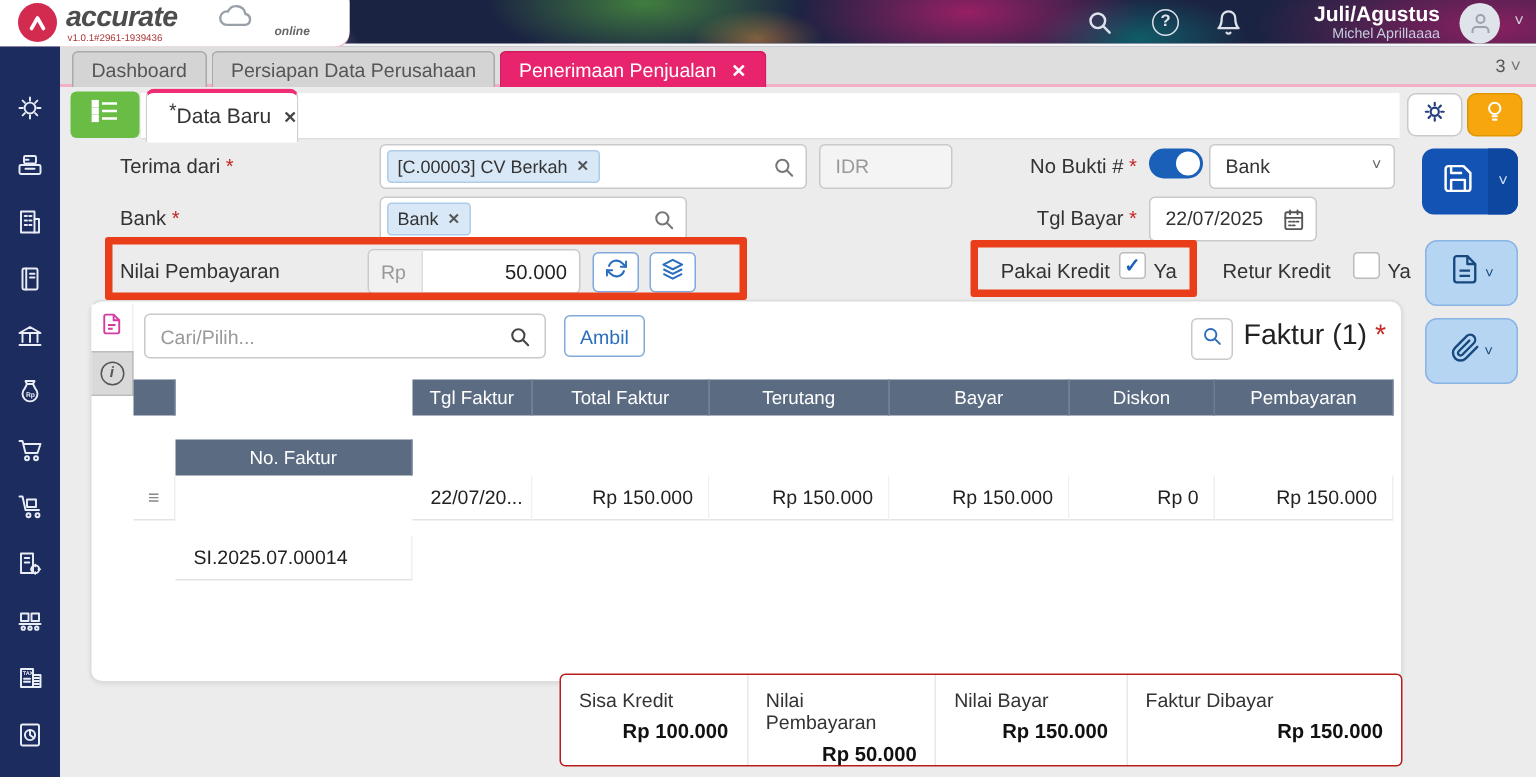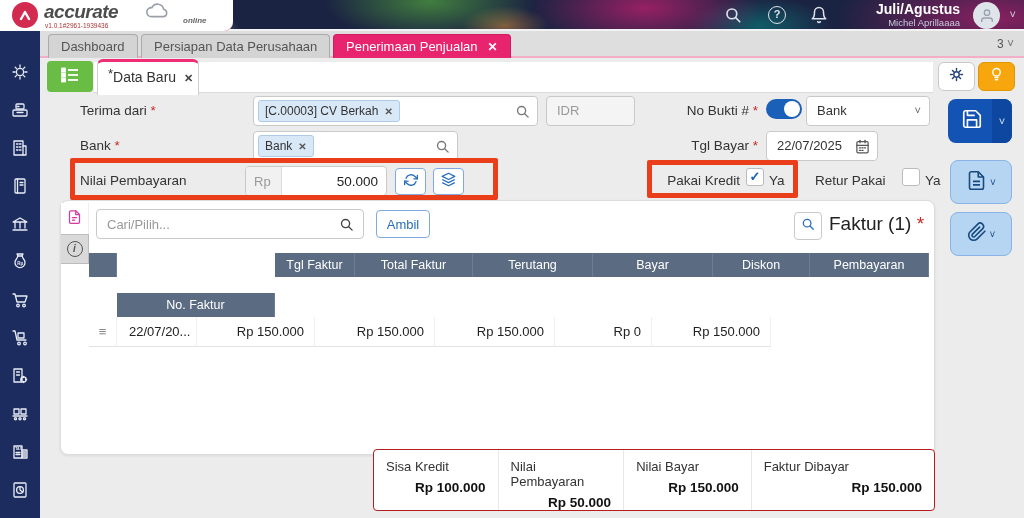--- a/index.html
+++ b/index.html
@@ -55,21 +55,21 @@
   .overflow-count:after { content:" ˅"; color:#777; }
 
   
   .content { position:absolute; left:40px; top:58px; width:984px; height:460px; background:#ececec; }
   .tabstrip { position:absolute; left:54px; top:4px; width:839px; height:31px; background:#fff;
     border-bottom:1px solid #dcdcdc; }
   .green-btn { position:absolute; left:7px; top:3px; width:46px; height:31px; background:#69bd45;
     border-radius:4px; display:flex; align-items:center; justify-content:center; }
   .doc-tab { position:absolute; left:57px; top:1px; width:102px; height:36px; background:#fff;
     border:1px solid #cfcfcf; border-top:3px solid #ee2d74; border-bottom:none; border-radius:6px 6px 0 0;
-    font-size:14px; color:#333; padding:7px 0 0 10px; }
+    font-size:14px; color:#333; padding:7px 0 0 10px;text-align:right; }
   .doc-tab .dirty { position:relative; top:-4px; font-size:13px; }
   .doc-tab .tab-x2 { margin-left:8px; font-size:11px; color:#444; font-weight:bold; }
 
   .sq-btn { position:absolute; width:37px; height:29px; border-radius:6px; display:flex; align-items:center; justify-content:center; }
   .gear-btn { left:898px; top:4px; background:#fff; border:1px solid #c9c9c9; }
   .bulb-btn { left:938px; top:4px; background:#f7a70d; border:1px solid #e09600; }
 
   .action-btn { position:absolute; border-radius:8px; display:flex; align-items:center; justify-content:center; }
   .save-btn { left:908px; top:41px; width:64px; height:44px; background:#1253b4; }
   .save-split { position:absolute; right:0; top:0; width:20px; height:44px; background:#0d47a0;
@@ -366,21 +366,21 @@
             <polyline points="2 12 12 17 22 12"></polyline>
           </svg></span>
     </div>
     <div class="anno" style="left:30px; top:100px; width:428px; height:42px"></div>
 
     <div class="flabel rlabel" style="left:615px; top:115px; width:85px">Pakai Kredit</div>
     <div class="cbox" style="left:706px; top:110px"><span>✓</span></div>
     <div class="flabel" style="left:729px; top:115px">Ya</div>
     <div class="anno" style="left:607px; top:102px; width:151px; height:38px"></div>
 
-    <div class="flabel" style="left:775px; top:115px">Retur Pakai</div>
+    <div class="flabel" style="left:775px; top:115px">Retur Kredit</div>
     <div class="cbox" style="left:862px; top:110px"></div>
     <div class="flabel" style="left:885px; top:115px">Ya</div>
 
     <div class="panel">
       <div class="mini-tab mini-tab-doc">
         <span><svg width="15" height="16" viewBox="0 0 24 24" fill="none" stroke="#d63aa0" stroke-width="2" stroke-linejoin="round">
               <path d="M14 2H6a2 2 0 0 0-2 2v16a2 2 0 0 0 2 2h12a2 2 0 0 0 2-2V8z"></path>
               <path d="M14 2v6h6M8 13h8M8 17h5"></path>
             </svg></span>
       </div>
@@ -409,20 +409,21 @@
           <div class="th c1">No. Faktur</div>
           <div class="th c2">Tgl Faktur</div>
           <div class="th c3">Total Faktur</div>
           <div class="th c4">Terutang</div>
           <div class="th c5">Bayar</div>
           <div class="th c6">Diskon</div>
           <div class="th c7">Pembayaran</div>
         </div>
         <div class="trow">
           <div class="td c0 handle">≡</div>
+          <div class="td c1 tleft">SI.2025.07.00014</div>
           <div class="td c2 tleft">22/07/20...</div>
           <div class="td c3 tright">Rp 150.000</div>
           <div class="td c4 tright">Rp 150.000</div>
           <div class="td c5 tright">Rp 150.000</div>
           <div class="td c6 tright">Rp 0</div>
           <div class="td c7 tright">Rp 150.000</div>
         </div>
       </div>
     </div>
 

